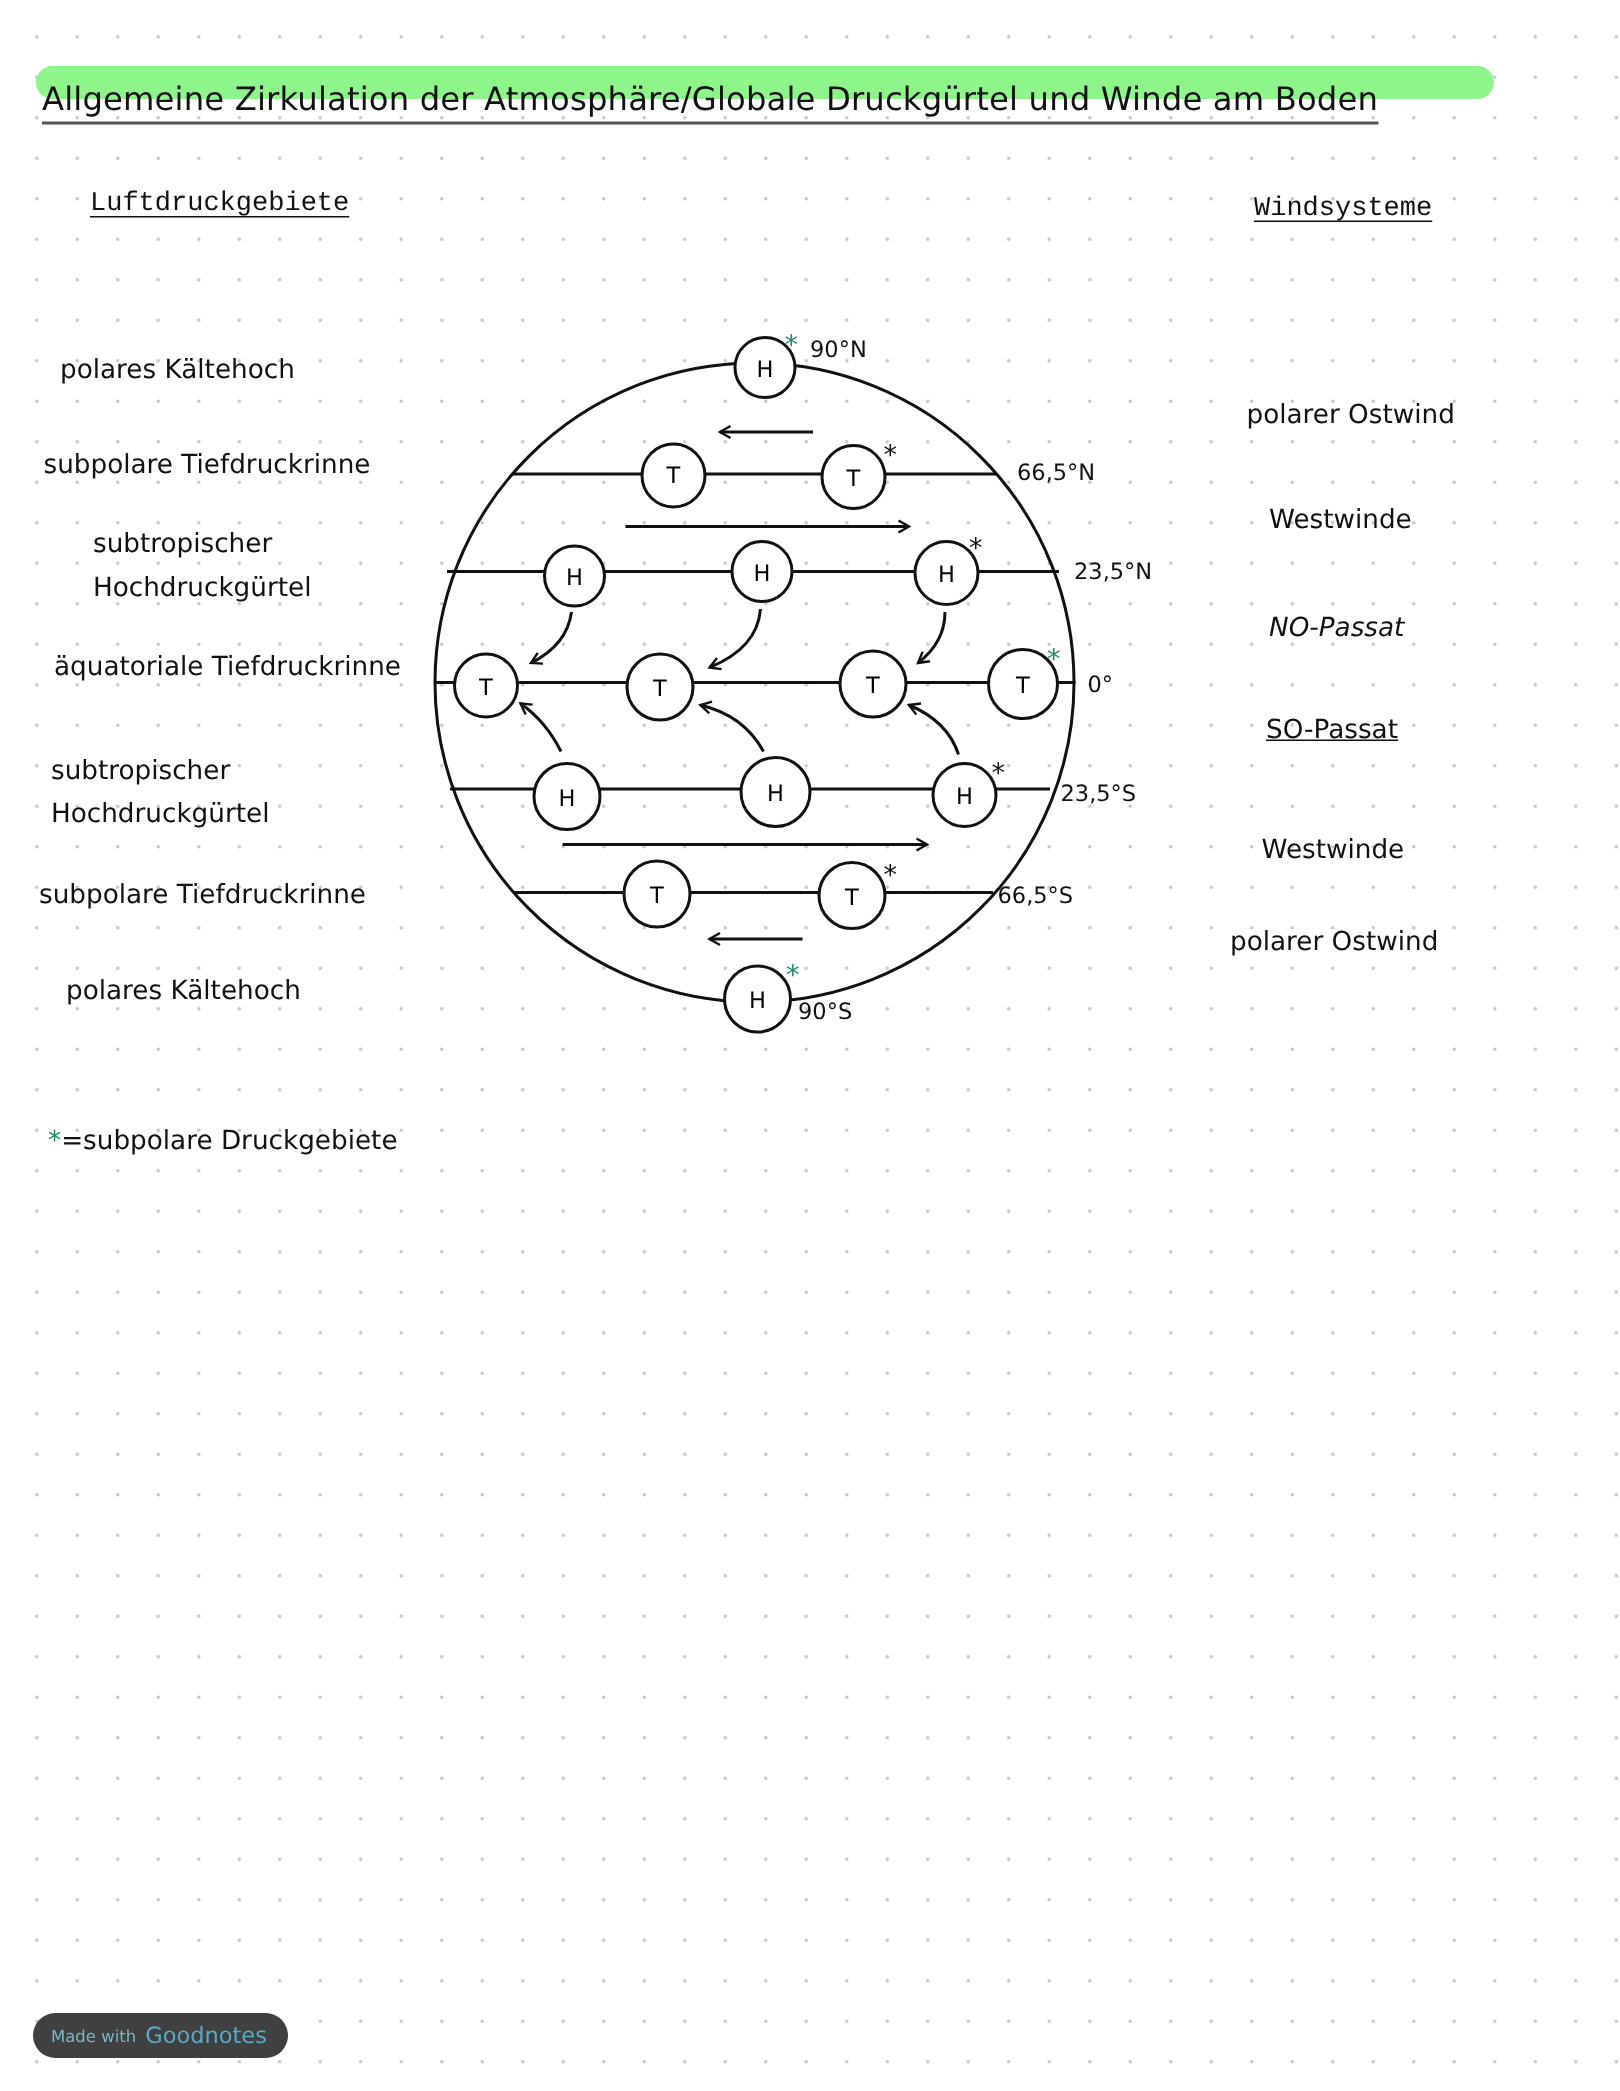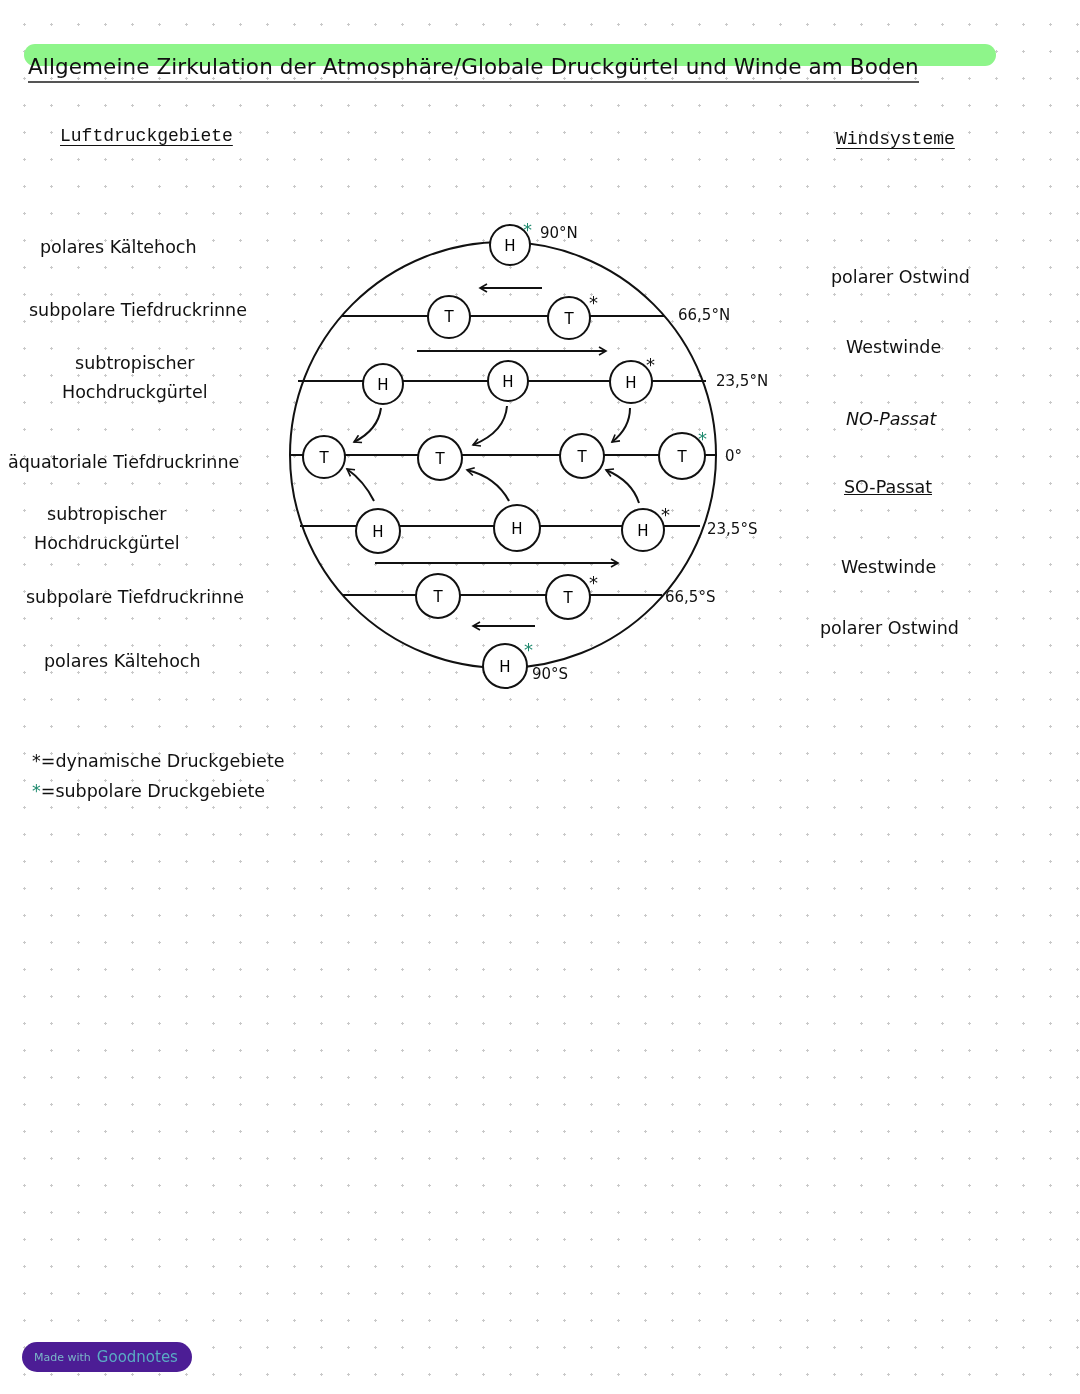--- a/index.html
+++ b/index.html
@@ -16,28 +16,28 @@
   .title-wrap { left:28px; top:40px; height:30px; }
   .title-hl {
     position:absolute; left:-4px; top:4px; width:972px; height:22px;
     background:#8ef58a; border-radius:12px;
   }
   .title {
     position:relative; font-size:21.5px; letter-spacing:0.1px;
     border-bottom:2px solid #555; padding-bottom:0; line-height:28px;margin-top:13px;
   }
   .heading { font-size:18px; text-decoration:underline; text-underline-offset:4px;font-family:Liberation Mono, monospace; }
-  .lbl { font-size:17.5px; line-height:29px;text-align:center; }
+  .lbl { font-size:17.5px; line-height:29px; }
   .legend { font-size:17.5px; line-height:30px; }
   .star-black { color:#111; }
   .star-teal { color:#1f8a6e; }
   svg text { font-family:"DejaVu Sans", sans-serif; }
   .badge {
     left:22px; top:1342px; width:170px; height:30px; border-radius:15px;
-    background:#4c1d95; display:flex; align-items:center; padding-left:12px; box-sizing:border-box;
+    background:#404040; display:flex; align-items:center; padding-left:12px; box-sizing:border-box;
   }
   .badge .small { font-size:11px; color:#7ab6c8; margin-right:6px; }
   .badge .brand { font-size:15px; color:#5aaac4;text-align:right; }
 </style>
 </head>
 <body>
 
 <div class="abs title-wrap">
   <div class="title-hl"></div>
   <div class="title">Allgemeine Zirkulation der Atmosphäre/Globale Druckgürtel und Winde am Boden</div>
@@ -45,21 +45,21 @@
 
 <div class="abs heading" style="left:60px; top:126px;">Luftdruckgebiete</div>
 <div class="abs heading" style="left:836px; top:129px;">Windsysteme</div>
 
 <div class="abs lbl" style="left:40px; top:233px;">polares Kältehoch</div>
 <div class="abs lbl" style="left:29px; top:296px;">subpolare Tiefdruckrinne</div>
 <div class="abs lbl" style="left:62px; top:349px;">
   <div>subtropischer</div>
   <div>Hochdruckgürtel</div>
 </div>
-<div class="abs lbl" style="left:8px; top:431px;margin-top:17px;">äquatoriale Tiefdruckrinne</div>
+<div class="abs lbl" style="left:36px; top:431px;">äquatoriale Tiefdruckrinne</div>
 <div class="abs lbl" style="left:34px; top:500px;">
   <div>subtropischer</div>
   <div>Hochdruckgürtel</div>
 </div>
 <div class="abs lbl" style="left:26px; top:583px;">subpolare Tiefdruckrinne</div>
 <div class="abs lbl" style="left:44px; top:647px;">polares Kältehoch</div>
 
 <div class="abs lbl" style="left:831px; top:263px;">polarer Ostwind</div>
 <div class="abs lbl" style="left:846px; top:333px;">Westwinde</div>
 <div class="abs lbl" style="left:846px; top:405px;font-style:italic;">NO-Passat</div>
@@ -156,23 +156,20 @@
     <text x="716" y="386">23,5°N</text>
     <text x="725" y="461">0°</text>
     <text x="707" y="534">23,5°S</text>
     <text x="665" y="602">66,5°S</text>
     <text x="532" y="679">90°S</text>
   </g>
 </svg>
 
 <div class="abs legend" style="left:32px; top:746px;">
   <div>
-    <span class="star-black">*</span><span>=dynamische Druckgebiete</span>
-  </div>
-  <div>
     <span class="star-teal">*</span><span>=subpolare Druckgebiete</span>
   </div>
 </div>
 
 <div class="abs badge">
   <span class="small">Made with</span>
   <span class="brand">Goodnotes</span>
 </div>
 
 </body></html>

